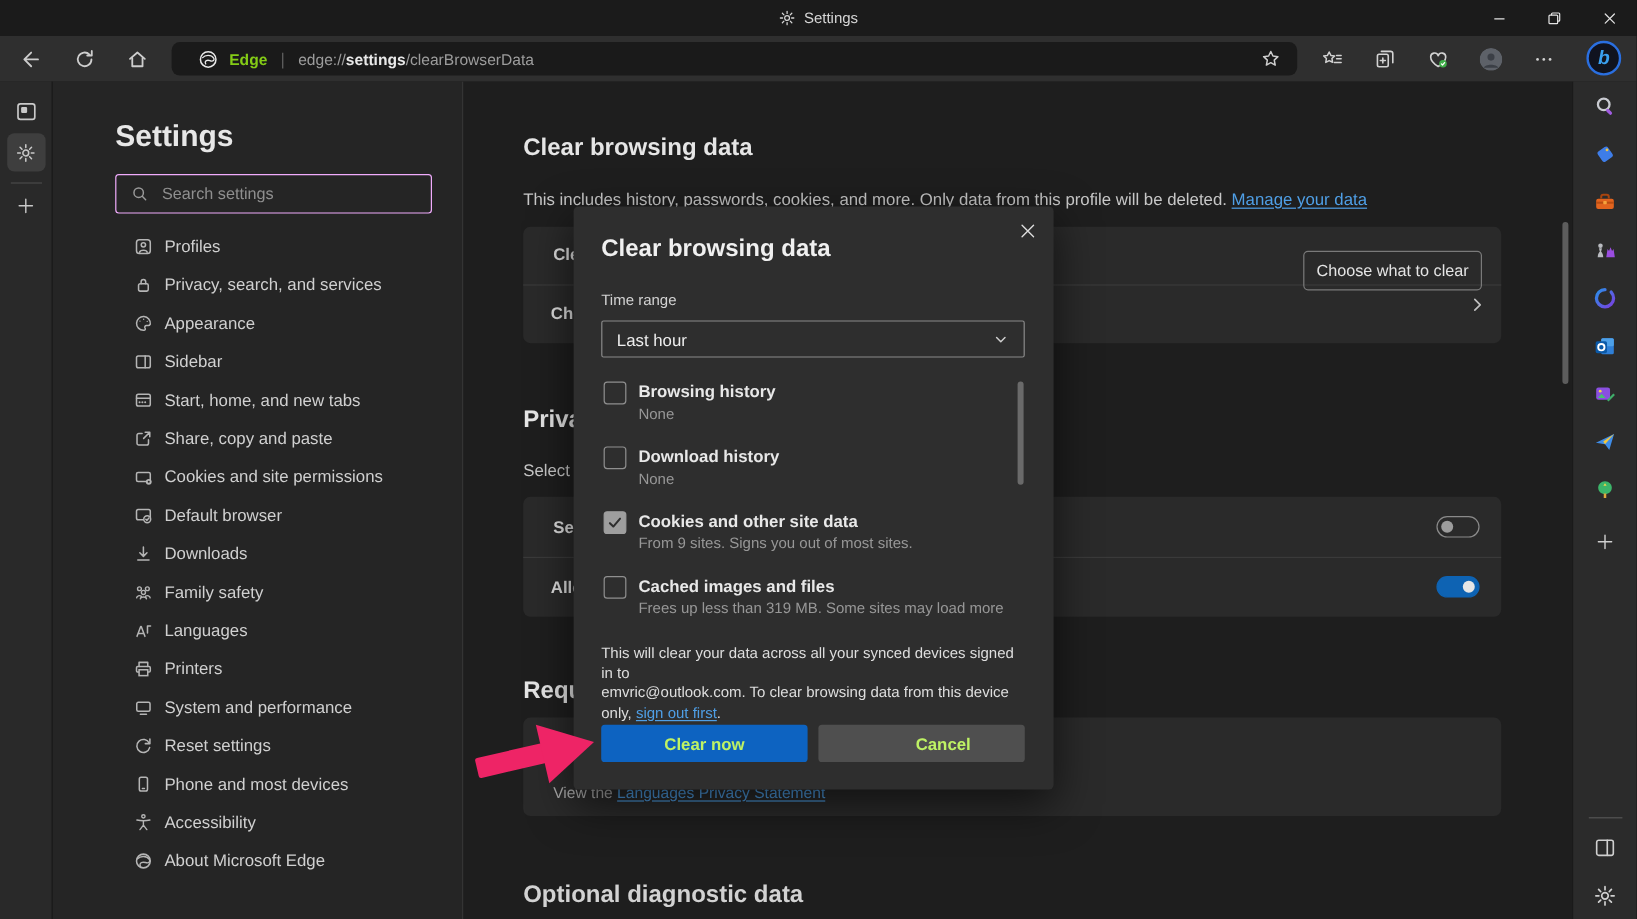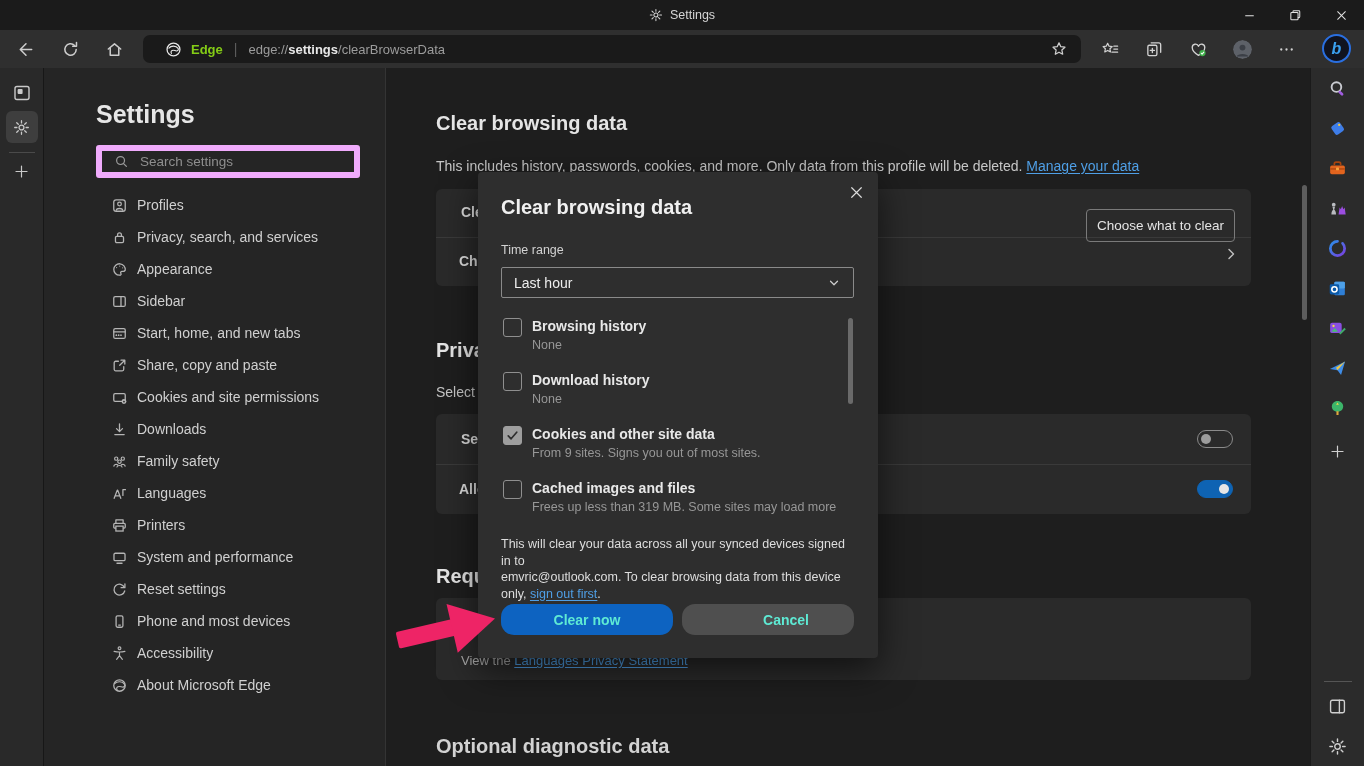--- a/index.html
+++ b/index.html
@@ -39,21 +39,21 @@
   .rail-left{position:absolute;left:0;top:68px;width:44px;bottom:0;background:#292929;
              border-right:1px solid #171717;box-sizing:border-box;display:flex;flex-direction:column;align-items:center;}
   .rail-left .ic{color:#c9c9c9;}
   .rl-gear-btn{width:32px;height:32px;margin-top:8px;background:#3e3e3e;border-radius:6px;
                display:flex;align-items:center;justify-content:center;color:#e8e8e8;}
   .rl-div{width:26px;height:1px;background:#4a4a4a;margin-top:9px;}
 
   
   .sidebar{position:absolute;left:44px;top:68px;width:341px;bottom:0;background:#252525;}
   .sb-title{position:absolute;left:52px;top:32px;font-size:25px;font-weight:bold;color:#e7e7e7;}
-  .sb-search{position:absolute;left:52px;top:77px;width:264px;height:33px;border:6px solid #f0abfc;
+  .sb-search{position:absolute;left:52px;top:77px;width:264px;height:33px;border:1px solid #f0abfc;
              border-radius:3px;box-sizing:border-box;display:flex;align-items:center;background:#252525;}
   .sb-search .ic{width:15px;height:15px;color:#9a9a9a;margin:0 9px 0 12px;}
   .sb-search input{flex:1;background:transparent;border:none;outline:none;color:#cfcfcf;
                    font-size:13.5px;font-family:"Liberation Sans",sans-serif;}
   .sb-search input::placeholder{color:#8f8f8f;}
   .sb-items{position:absolute;left:52px;top:121px;width:282px;}
   .sb-item{height:32px;display:flex;align-items:center;padding-left:15px;color:#d0d0d0;font-size:14px;}
   .sb-item .ic{width:17px;height:17px;color:#b5b5b5;margin-right:9px;flex:0 0 auto;}
 
   
@@ -85,22 +85,22 @@
               border-radius:2px;box-sizing:border-box;display:flex;align-items:center;background:#2e2e2e;}
   .dlg-select .val{font-size:14px;color:#eeeeee;margin-left:12px;}
   .dlg-select .ic{width:14px;height:14px;color:#cfcfcf;margin-left:auto;margin-right:12px;}
   .cb{position:absolute;width:19px;height:19px;border:1px solid #8f8f8f;border-radius:3px;box-sizing:border-box;}
   .cb svg{visibility:hidden;width:15px;height:15px;margin:1px;}
   .cb.on{background:#9e9e9e;border-color:#9e9e9e;}
   .cb.on svg{visibility:visible;}
   .chk-label{position:absolute;font-size:14px;font-weight:bold;color:#e8e8e8;}
   .chk-sub{position:absolute;font-size:12.5px;color:#979797;}
   .dlg-note{position:absolute;left:23px;top:364px;width:356px;font-size:12.5px;line-height:16.5px;color:#dedede;}
-  .btn{position:absolute;height:31px;border:none;border-radius:13px;font-size:14px;font-weight:bold;
-       color:#5eead4;display:flex;align-items:center;justify-content:center;font-family:"Liberation Sans",sans-serif;}
+  .btn{position:absolute;height:31px;border:none;border-radius:3px;font-size:14px;font-weight:bold;
+       color:#bef264;display:flex;align-items:center;justify-content:center;font-family:"Liberation Sans",sans-serif;}
   .btn-primary{background:var(--accent-blue,#0d63c1);}
   .btn-secondary{background:#4f4f4f;}
 
   
   .rail-right{position:absolute;left:1310px;top:68px;width:54px;bottom:0;background:#2b2b2b;
               border-left:1px solid #1a1a1a;box-sizing:border-box;display:flex;flex-direction:column;align-items:center;}
   .rr-btn{width:40px;height:40px;display:flex;align-items:center;justify-content:center;color:#cfcfcf;}
   .rr-btn .ic{width:21px;height:21px;}
   .rr-spacer{flex:1;}
   .rr-div{width:28px;height:1px;background:#555;margin-bottom:4px;}
@@ -335,20 +335,30 @@
               <rect x="2.6" y="4.4" width="10.8" height="7.2" rx="1.2" stroke="currentColor" fill="none" stroke-linecap="round" stroke-linejoin="round" stroke-width="1.2"></rect>
               <circle cx="12.2" cy="11.8" r="2.3" fill="currentColor"></circle>
               <circle cx="12.2" cy="11.8" r=".8" fill="#252525"></circle>
             </svg>
           </span>
           <span>Cookies and site permissions</span>
         </div>
       <div class="sb-item">
           <span class="ic">
             <svg viewBox="0 0 16 16">
+              <rect x="2.6" y="3.4" width="10.8" height="8" rx="1.4" stroke="currentColor" fill="none" stroke-linecap="round" stroke-linejoin="round" stroke-width="1.2"></rect>
+              <circle cx="11" cy="11" r="2.7" fill="#252525" stroke="currentColor" stroke-width="1.2"></circle>
+              <path d="m9.9 11 .9.9 1.5-1.8" stroke="currentColor" fill="none" stroke-linecap="round" stroke-linejoin="round" stroke-width="1.2"></path>
+            </svg>
+          </span>
+          <span>Default browser</span>
+        </div>
+      <div class="sb-item">
+          <span class="ic">
+            <svg viewBox="0 0 16 16">
               <path d="M8 2.6v7.2M5.2 7.2 8 10l2.8-2.8M3.6 12.8h8.8" stroke="currentColor" fill="none" stroke-linecap="round" stroke-linejoin="round" stroke-width="1.2"></path>
             </svg>
           </span>
           <span>Downloads</span>
         </div>
       <div class="sb-item">
           <span class="ic">
             <svg viewBox="0 0 16 16">
               <circle cx="4.9" cy="5.3" r="1.5" stroke="currentColor" fill="none" stroke-linecap="round" stroke-linejoin="round" stroke-width="1.1"></circle>
               <circle cx="11.1" cy="5.3" r="1.5" stroke="currentColor" fill="none" stroke-linecap="round" stroke-linejoin="round" stroke-width="1.1"></circle>

